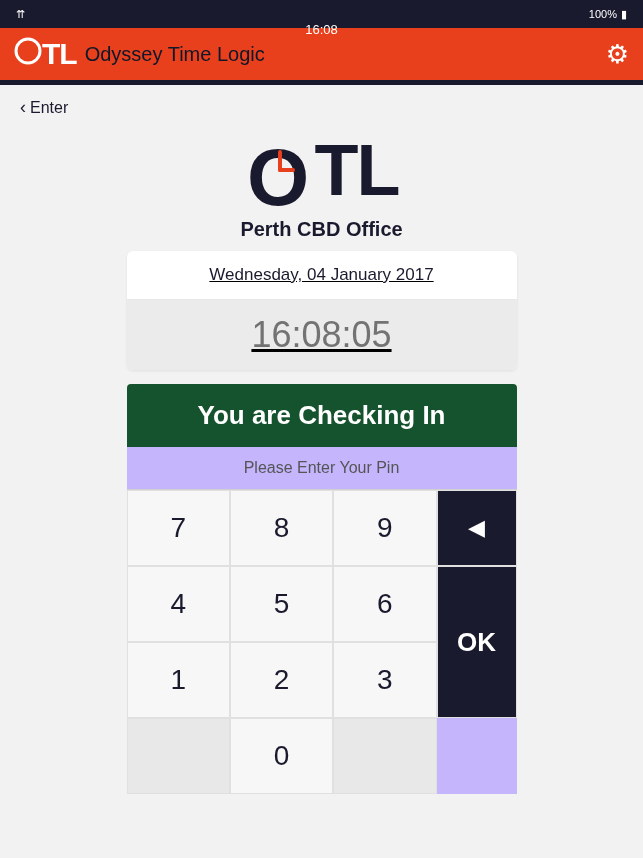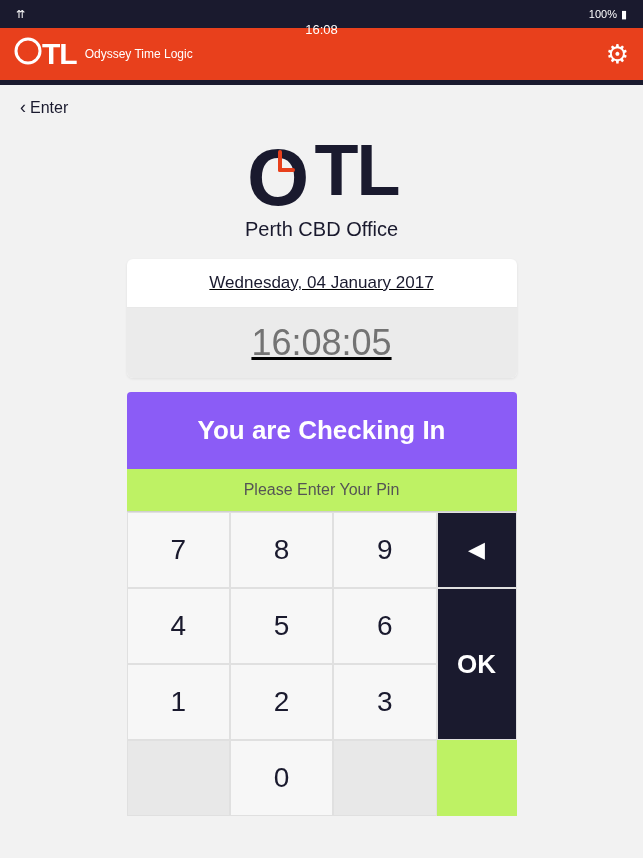--- a/index.html
+++ b/index.html
@@ -72,22 +72,22 @@
     }
     .logo-o {
       position: relative;
       display: inline-block;
     }
     .logo-o svg {
       width: 28px;
       height: 28px;
     }
     #header-subtitle {
-      color: #ffffff;
-      font-size: 12px;
+      color: #0f172a;
+      font-size: 20px;
       font-weight: 400;
     }
     #settings-icon {
       color: #fff;
       font-size: 24px;
       cursor: pointer;
     }
 
     
     #header-divider {
@@ -134,22 +134,22 @@
     }
     .otl-o-wrap {
       position: relative;
       display: inline-flex;
       align-items: center;
     }
 
     #location-name {
       font-size: 20px;
       color: #1a1a2e;
-      font-weight: 400;
-      margin-bottom: 18px;
+      font-weight: 700;
+      margin-bottom: 10px;
     }
 
     
     #datetime-card {
       width: 100%;
       max-width: 390px;
       background: #fff;
       border-radius: 6px;
       overflow: hidden;
       margin-bottom: 14px;
@@ -169,34 +169,34 @@
       font-size: 36px;
       font-weight: 300;
       color: #737373;
       background: #ebebeb;
     }
 
     
     #checking-in-banner {
       width: 100%;
       max-width: 390px;
-      background: #8b5cf6;
+      background: #14532d;
       color: #fff;
       text-align: center;
       font-size: 26px;
       font-weight: 600;
-      padding: 23px 20px;
+      padding: 16px 20px;
       border-radius: 4px 4px 0 0;
     }
 
     
     #pin-section {
       width: 100%;
       max-width: 390px;
-      background: #bef264;
+      background: #c4b5fd;
     }
     #pin-prompt {
       text-align: center;
       font-size: 16px;
       color: #555;
       padding: 12px 20px;
       border-bottom: 1px solid #d0d0d0;
     }
 
     

